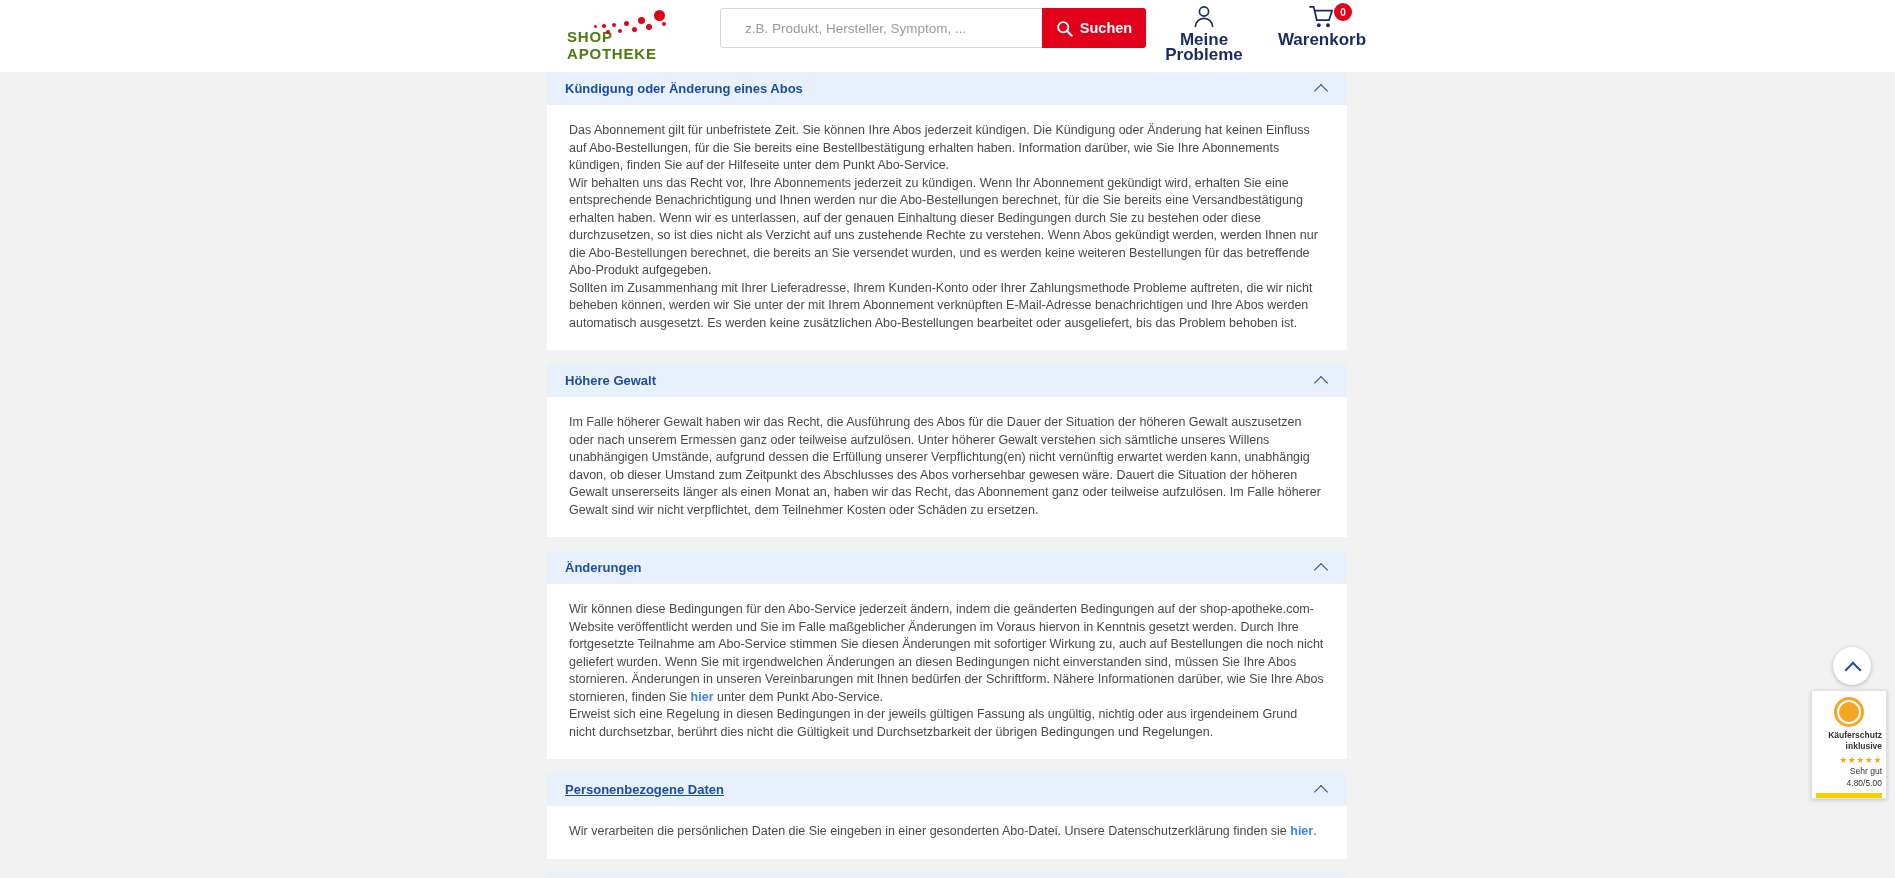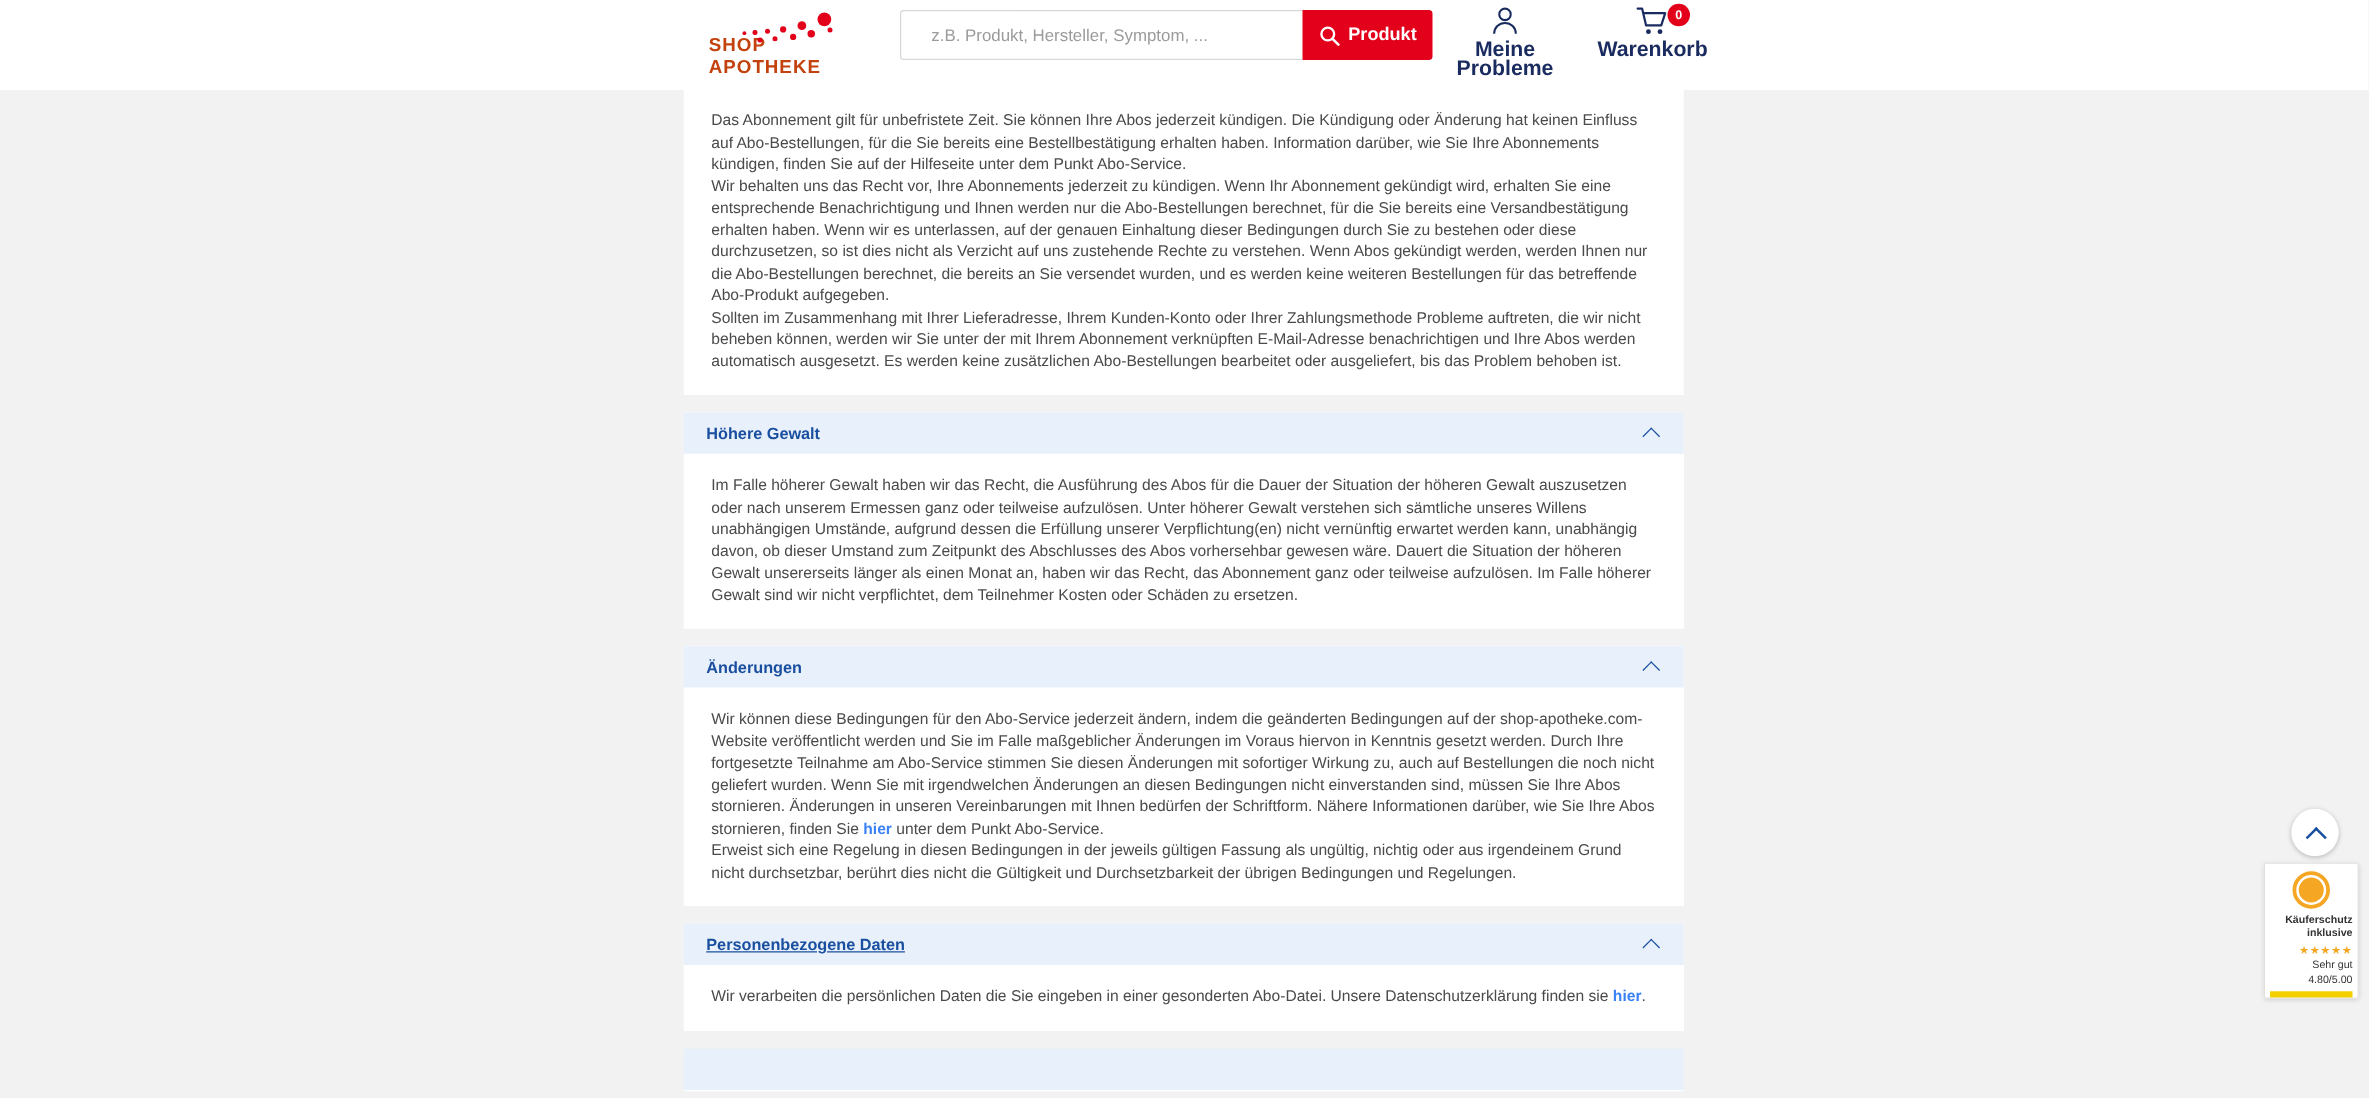--- a/index.html
+++ b/index.html
@@ -43,21 +43,21 @@
   .logo-dots i {
     position: absolute;
     display: block;
     border-radius: 50%;
     background: #e2001a;
   }
   .logo-text {
     font-size: 15px;
     font-weight: bold;
     letter-spacing: 0.8px;
-    color: #c2410c;
+    color: #4d7c0f;
     margin-top: -2px;
   }
   .search-wrap {
     position: absolute;
     left: 720px;
     top: 8px;
     width: 426px;
     height: 40px;
     display: flex;
   }
@@ -273,21 +273,21 @@
 
     <div class="search-wrap">
       <input class="search-input" type="text" placeholder="z.B. Produkt, Hersteller, Symptom, ..." style="">
       <button class="search-btn">
         <span>
           <svg width="17" height="17" viewBox="0 0 20 20">
             <circle cx="8.5" cy="8.5" r="6" fill="none" stroke="#ffffff" stroke-width="2.2"></circle>
             <line x1="13" y1="13" x2="18.5" y2="18.5" stroke="#ffffff" stroke-width="2.4" stroke-linecap="round"></line>
           </svg>
         </span>
-        <span>Produkt</span>
+        <span>Suchen</span>
       </button>
     </div>
 
     <div class="header-actions">
 
       <div class="hdr-action">
         <span class="icon">
           <svg width="22" height="24" viewBox="0 0 24 26">
             <circle cx="12" cy="7" r="5" fill="none" stroke="#1a2b5f" stroke-width="1.8"></circle>
             <path d="M2.5 24c0-5.5 4.3-9.5 9.5-9.5s9.5 4 9.5 9.5" fill="none" stroke="#1a2b5f" stroke-width="1.8"></path>
@@ -310,20 +310,24 @@
       </div>
 
     </div>
   </div>
 </div>
 
 <div class="page">
   <div class="content">
 
     <div class="accordion">
+      <div class="acc-head">
+        <span class="title">Kündigung oder Änderung eines Abos</span>
+        <span class="chev"></span>
+      </div>
       <div class="acc-body">
         <p>Das Abonnement gilt für unbefristete Zeit. Sie können Ihre Abos jederzeit kündigen. Die Kündigung oder Änderung hat keinen Einfluss auf Abo-Bestellungen, für die Sie bereits eine Bestellbestätigung erhalten haben. Information darüber, wie Sie Ihre Abonnements kündigen, finden Sie auf der Hilfeseite unter dem Punkt Abo-Service.</p>
         <p>Wir behalten uns das Recht vor, Ihre Abonnements jederzeit zu kündigen. Wenn Ihr Abonnement gekündigt wird, erhalten Sie eine entsprechende Benachrichtigung und Ihnen werden nur die Abo-Bestellungen berechnet, für die Sie bereits eine Versandbestätigung erhalten haben. Wenn wir es unterlassen, auf der genauen Einhaltung dieser Bedingungen durch Sie zu bestehen oder diese durchzusetzen, so ist dies nicht als Verzicht auf uns zustehende Rechte zu verstehen. Wenn Abos gekündigt werden, werden Ihnen nur die Abo-Bestellungen berechnet, die bereits an Sie versendet wurden, und es werden keine weiteren Bestellungen für das betreffende Abo-Produkt aufgegeben.</p>
         <p>Sollten im Zusammenhang mit Ihrer Lieferadresse, Ihrem Kunden-Konto oder Ihrer Zahlungsmethode Probleme auftreten, die wir nicht beheben können, werden wir Sie unter der mit Ihrem Abonnement verknüpften E-Mail-Adresse benachrichtigen und Ihre Abos werden automatisch ausgesetzt. Es werden keine zusätzlichen Abo-Bestellungen bearbeitet oder ausgeliefert, bis das Problem behoben ist.</p>
       </div>
     </div>
 
     <div class="gap"></div>
 
     <div class="accordion">

